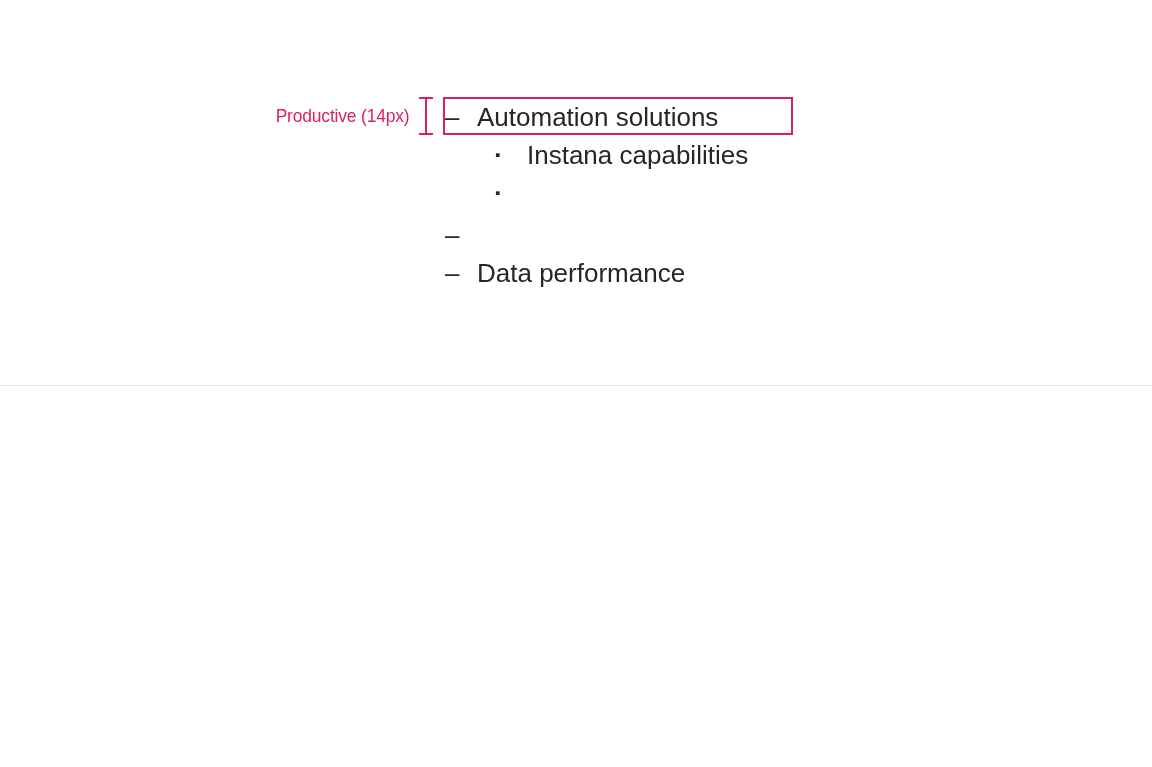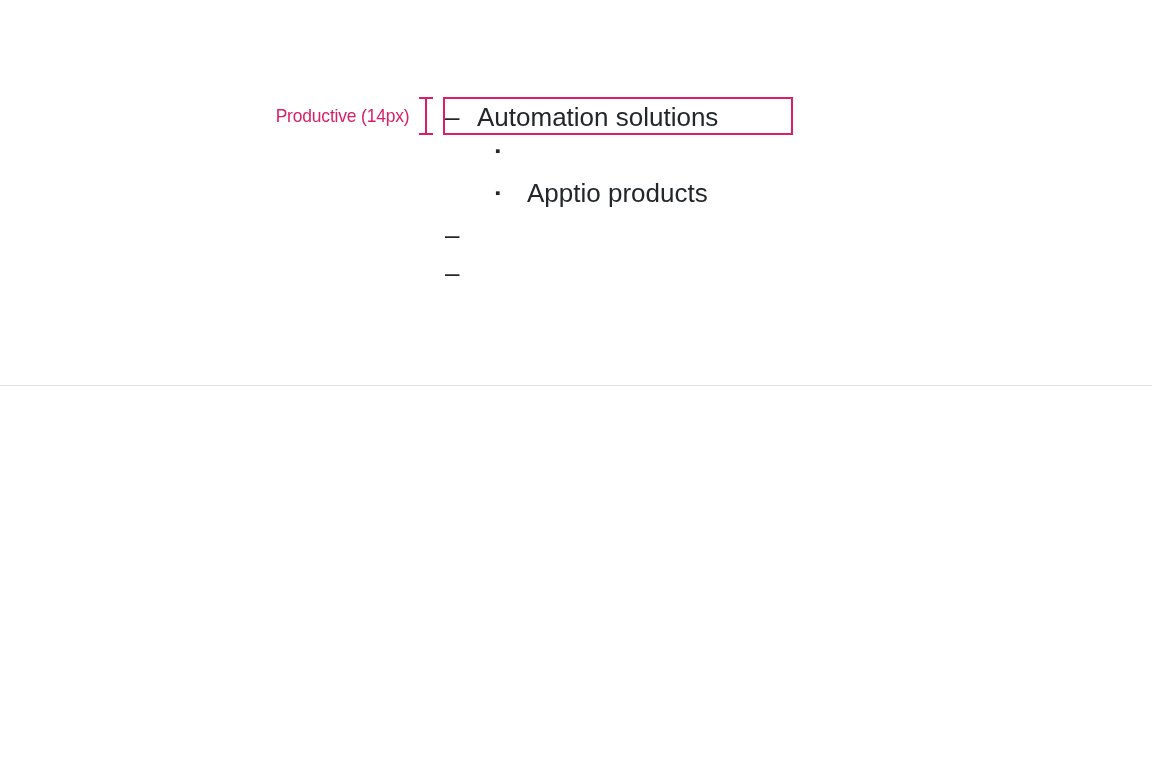--- a/index.html
+++ b/index.html
@@ -132,33 +132,34 @@
 
   <div class="list-block" id="list-productive" style="color: rgb(33, 39, 42);">
 
     <div class="row level-1">
       <span class="marker">–</span>
       <span class="row-label">Automation solutions</span>
     </div>
 
     <div class="row level-2">
       <span class="marker">▪</span>
+      <span class="row-label">Instana capabilities</span>
     </div>
 
     <div class="row level-2">
       <span class="marker">▪</span>
-      <span class="row-label">Apptio products</span>
     </div>
 
     <div class="row level-1">
       <span class="marker">–</span>
     </div>
 
     <div class="row level-1">
       <span class="marker">–</span>
+      <span class="row-label">Data performance</span>
     </div>
 
   </div>
 
   <div class="highlight-box" id="highlight-productive" style="border-color: rgb(218, 30, 103);"></div>
 </div>
 
 <div class="divider" style="background: rgb(224, 224, 224);"></div>
 
 <div class="section" id="section-expressive">

